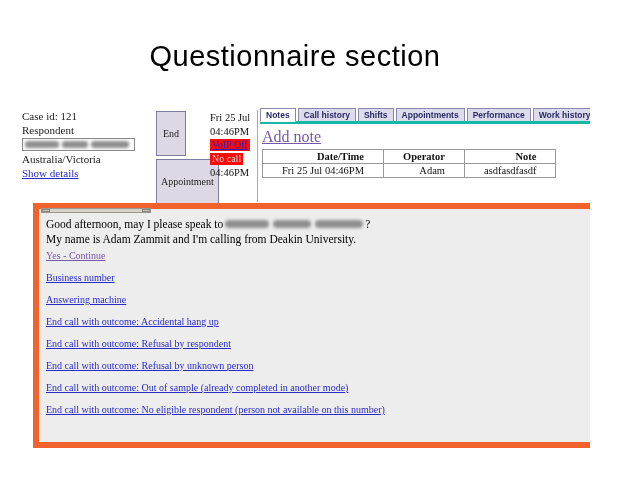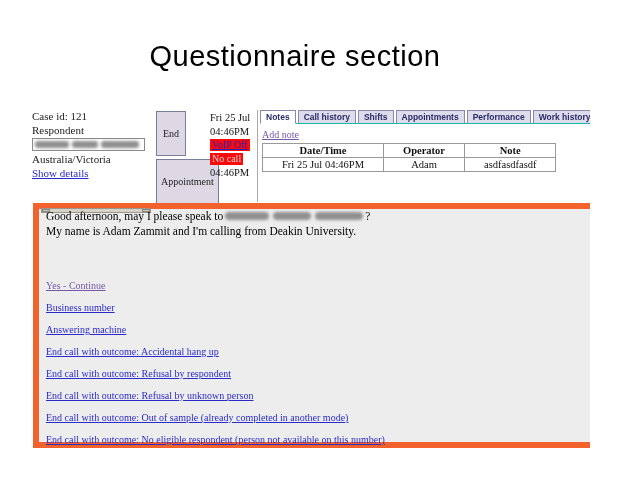--- a/index.html
+++ b/index.html
@@ -14,21 +14,21 @@
   }
   .slide-title {
     position: absolute; top: 40px; left: 0; right: 0;
     text-align: center;
     font-family: "Liberation Sans", sans-serif;
     font-size: 29px; font-weight: 400; color: #000;
     letter-spacing: 0.5px;
   }
 
   
-  .case-panel { position: absolute; left: 32px; top: 110px; width: 118px; font-size: 11px; color: #222; }
+  .case-panel { position: absolute; left: 22px; top: 110px; width: 118px; font-size: 11px; color: #222; }
   .case-panel .line { margin-bottom: 1px; line-height: 13px; }
   .name-box {
     width: 113px; height: 13px; border: 1px solid #8a8a8a; background: #fdfdfd;
     display: flex; align-items: center; gap: 3px; padding: 0 2px; overflow: hidden;
   }
   .blur-blob { background: #8f8f8f; height: 7px; border-radius: 3px; filter: blur(1.6px); flex: none; }
   .link { color: #2a2ac8; text-decoration: underline; cursor: pointer; }
   .link.visited { color: #7757a8; }
 
   
@@ -48,50 +48,50 @@
     padding: 0 2px; margin: 1px 0; font-size: 10px; line-height: 12px;
   }
   .status-red .link { color: #2222bb; }
 
   
   .vline { position: absolute; width: 1px; background: #aaaaaa; }
   .vline.light { background: #cccccc; }
 
   
   .tabs-panel { position: absolute; left: 260px; top: 110px; width: 338px; }
-  .tab-bar { display: flex; align-items: flex-end; border-bottom: 1px solid #14b8a6; height: 14px; }
+  .tab-bar { display: flex; align-items: flex-end; border-bottom: 3px solid #14b8a6; height: 14px; }
   .tab {
     font-family: "Liberation Sans", sans-serif; font-size: 8.5px; font-weight: bold;
     color: #2b2b66; background: #dcdcec;
     border: 1px solid #8888aa; border-bottom: none;
     padding: 1px 5px 1px 5px; margin-right: 2px; white-space: nowrap; cursor: pointer;
     line-height: 10px;
   }
   .tab.active { background: #ffffff; position: relative; top: 1px; border-bottom: 1px solid #ffffff; }
-  .add-note { display: inline-block; margin: 4px 0 3px 2px; font-size: 10px; }
+  .add-note { display: inline-block; margin: 4px 0 3px 2px; font-size: 16px; }
   .notes-table { border-collapse: collapse; font-size: 10.5px; margin-left: 2px; }
   .notes-table th, .notes-table td {
     border: 1px solid #999; background: #fff; padding: 0 19px;
-    text-align: center; font-weight: normal; height: 14px; white-space: nowrap;
+    text-align: right; font-weight: normal; height: 14px; white-space: nowrap;
   }
   .notes-table th { font-weight: bold; }
 
   
   .q-box {
     position: absolute; left: 33px; top: 203px; width: 566px; height: 245px;
     border: 6px solid #f2622d; background: #ededed;
   }
   .partial-scrollbar {
     position: absolute; left: 2px; top: -1px; width: 110px; height: 5px;
     background: #d6d2ca; border: 1px solid #9a968e; display: flex; justify-content: space-between;
   }
   .sb-arrow { width: 8px; height: 100%; background: #c8c4bc; border: 1px solid #8a867e; }
-  .q-text { position: absolute; left: 7px; top: 0; font-size: 11.5px; line-height: 15px; color: #000; white-space: nowrap; }
+  .q-text { position: absolute; left: 7px; top: 8px; font-size: 11.5px; line-height: 15px; color: #000; white-space: nowrap; }
   .inline-blob { display: inline-block; background: #8f8f8f; height: 8px; border-radius: 4px; filter: blur(1.8px); vertical-align: baseline; margin: 0 2px; }
-  .q-links { position: absolute; left: 7px; top: 70px; }
+  .q-links { position: absolute; left: 7px; top: 40px; }
   .q-links .link { display: inline-block; font-size: 10px; margin-bottom: 9.5px; }
   .q-links .link-row { line-height: 10.5px; }
 </style>
 </head>
 <body>
 
 <div class="slide">
 
   <div class="slide-title">Questionnaire section</div>
 

